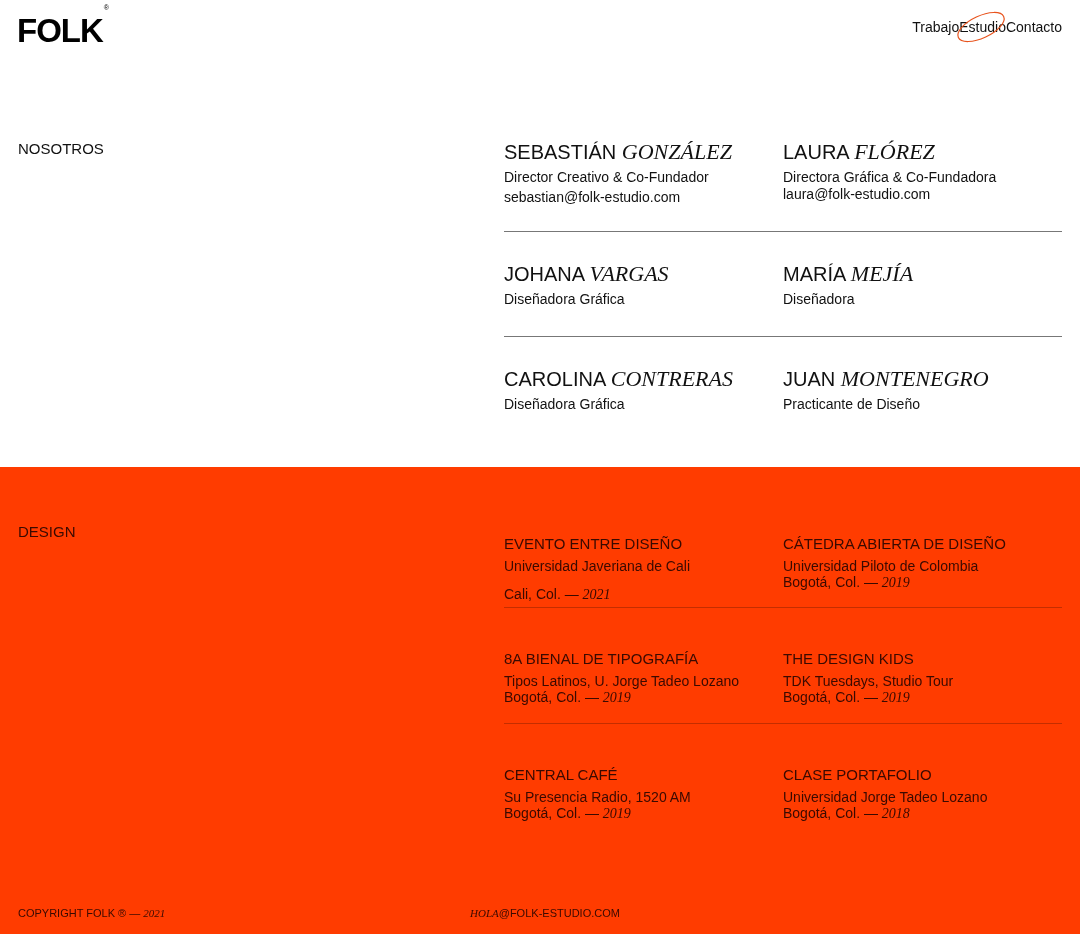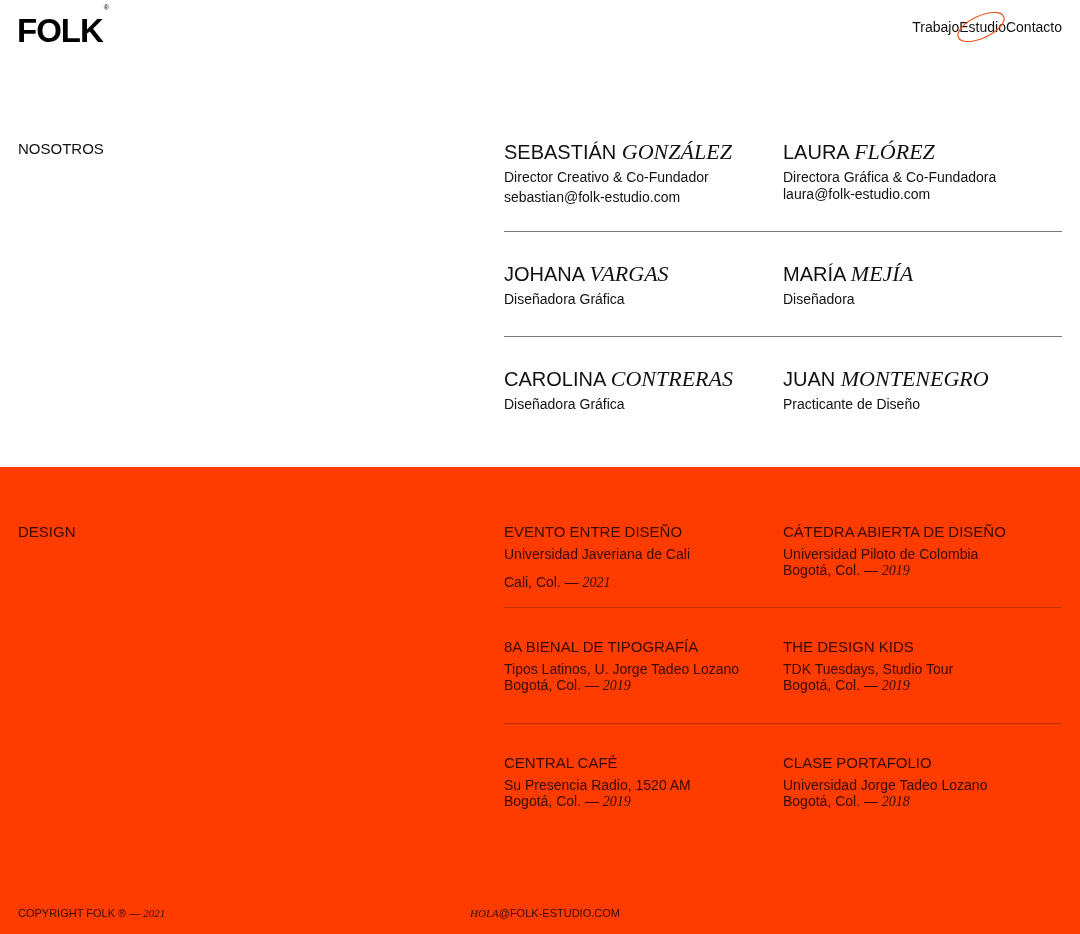--- a/index.html
+++ b/index.html
@@ -17,21 +17,21 @@
 
   .people { position: absolute; left: 504px; top: 140px; width: 558px; }
   .row { display: grid; grid-template-columns: 279px 279px; }
   .person-name { font-size: 20px; color: #111; line-height: 24px; }
   .person-name .last { font-family: "Liberation Serif", serif; font-style: italic; font-size: 22px; }
   .person-sub { font-size: 14px; line-height: 17px; color: #111; margin-top: 5px; }
   .divider { height: 1px; background: #777; }
 
   .orange { position: absolute; left: 0; top: 467px; width: 1080px; height: 467px; background: #ff3c00; }
   .talks { position: absolute; left: 504px; top: 56px; width: 558px; }
-  .talk-title { font-size: 15px; color: #3a0a00; line-height: 18px; }
+  .talk-title { font-size: 15px; color: #3a0a00; line-height: 18px; margin-top: 12px; }
   .talk-sub { font-size: 14px; line-height: 16px; color: #3a0a00; margin-top: 5px; }
   .year { font-family: "Liberation Serif", serif; font-style: italic; }
   .divider-o { height: 1px; background: #c42e00; }
 
   .footer { position: absolute; left: 0; top: 440px; width: 1080px; font-size: 11px; color: #3a0a00; }
   .footer .copy { position: absolute; left: 18px; }
   .footer .mail { position: absolute; left: 470px; }
   .footer .social { position: absolute; right: 18px; display: flex; gap: 21px; margin-top: 48px; }
   .footer a { color: #3a0a00; text-decoration: none; }
 </style>

